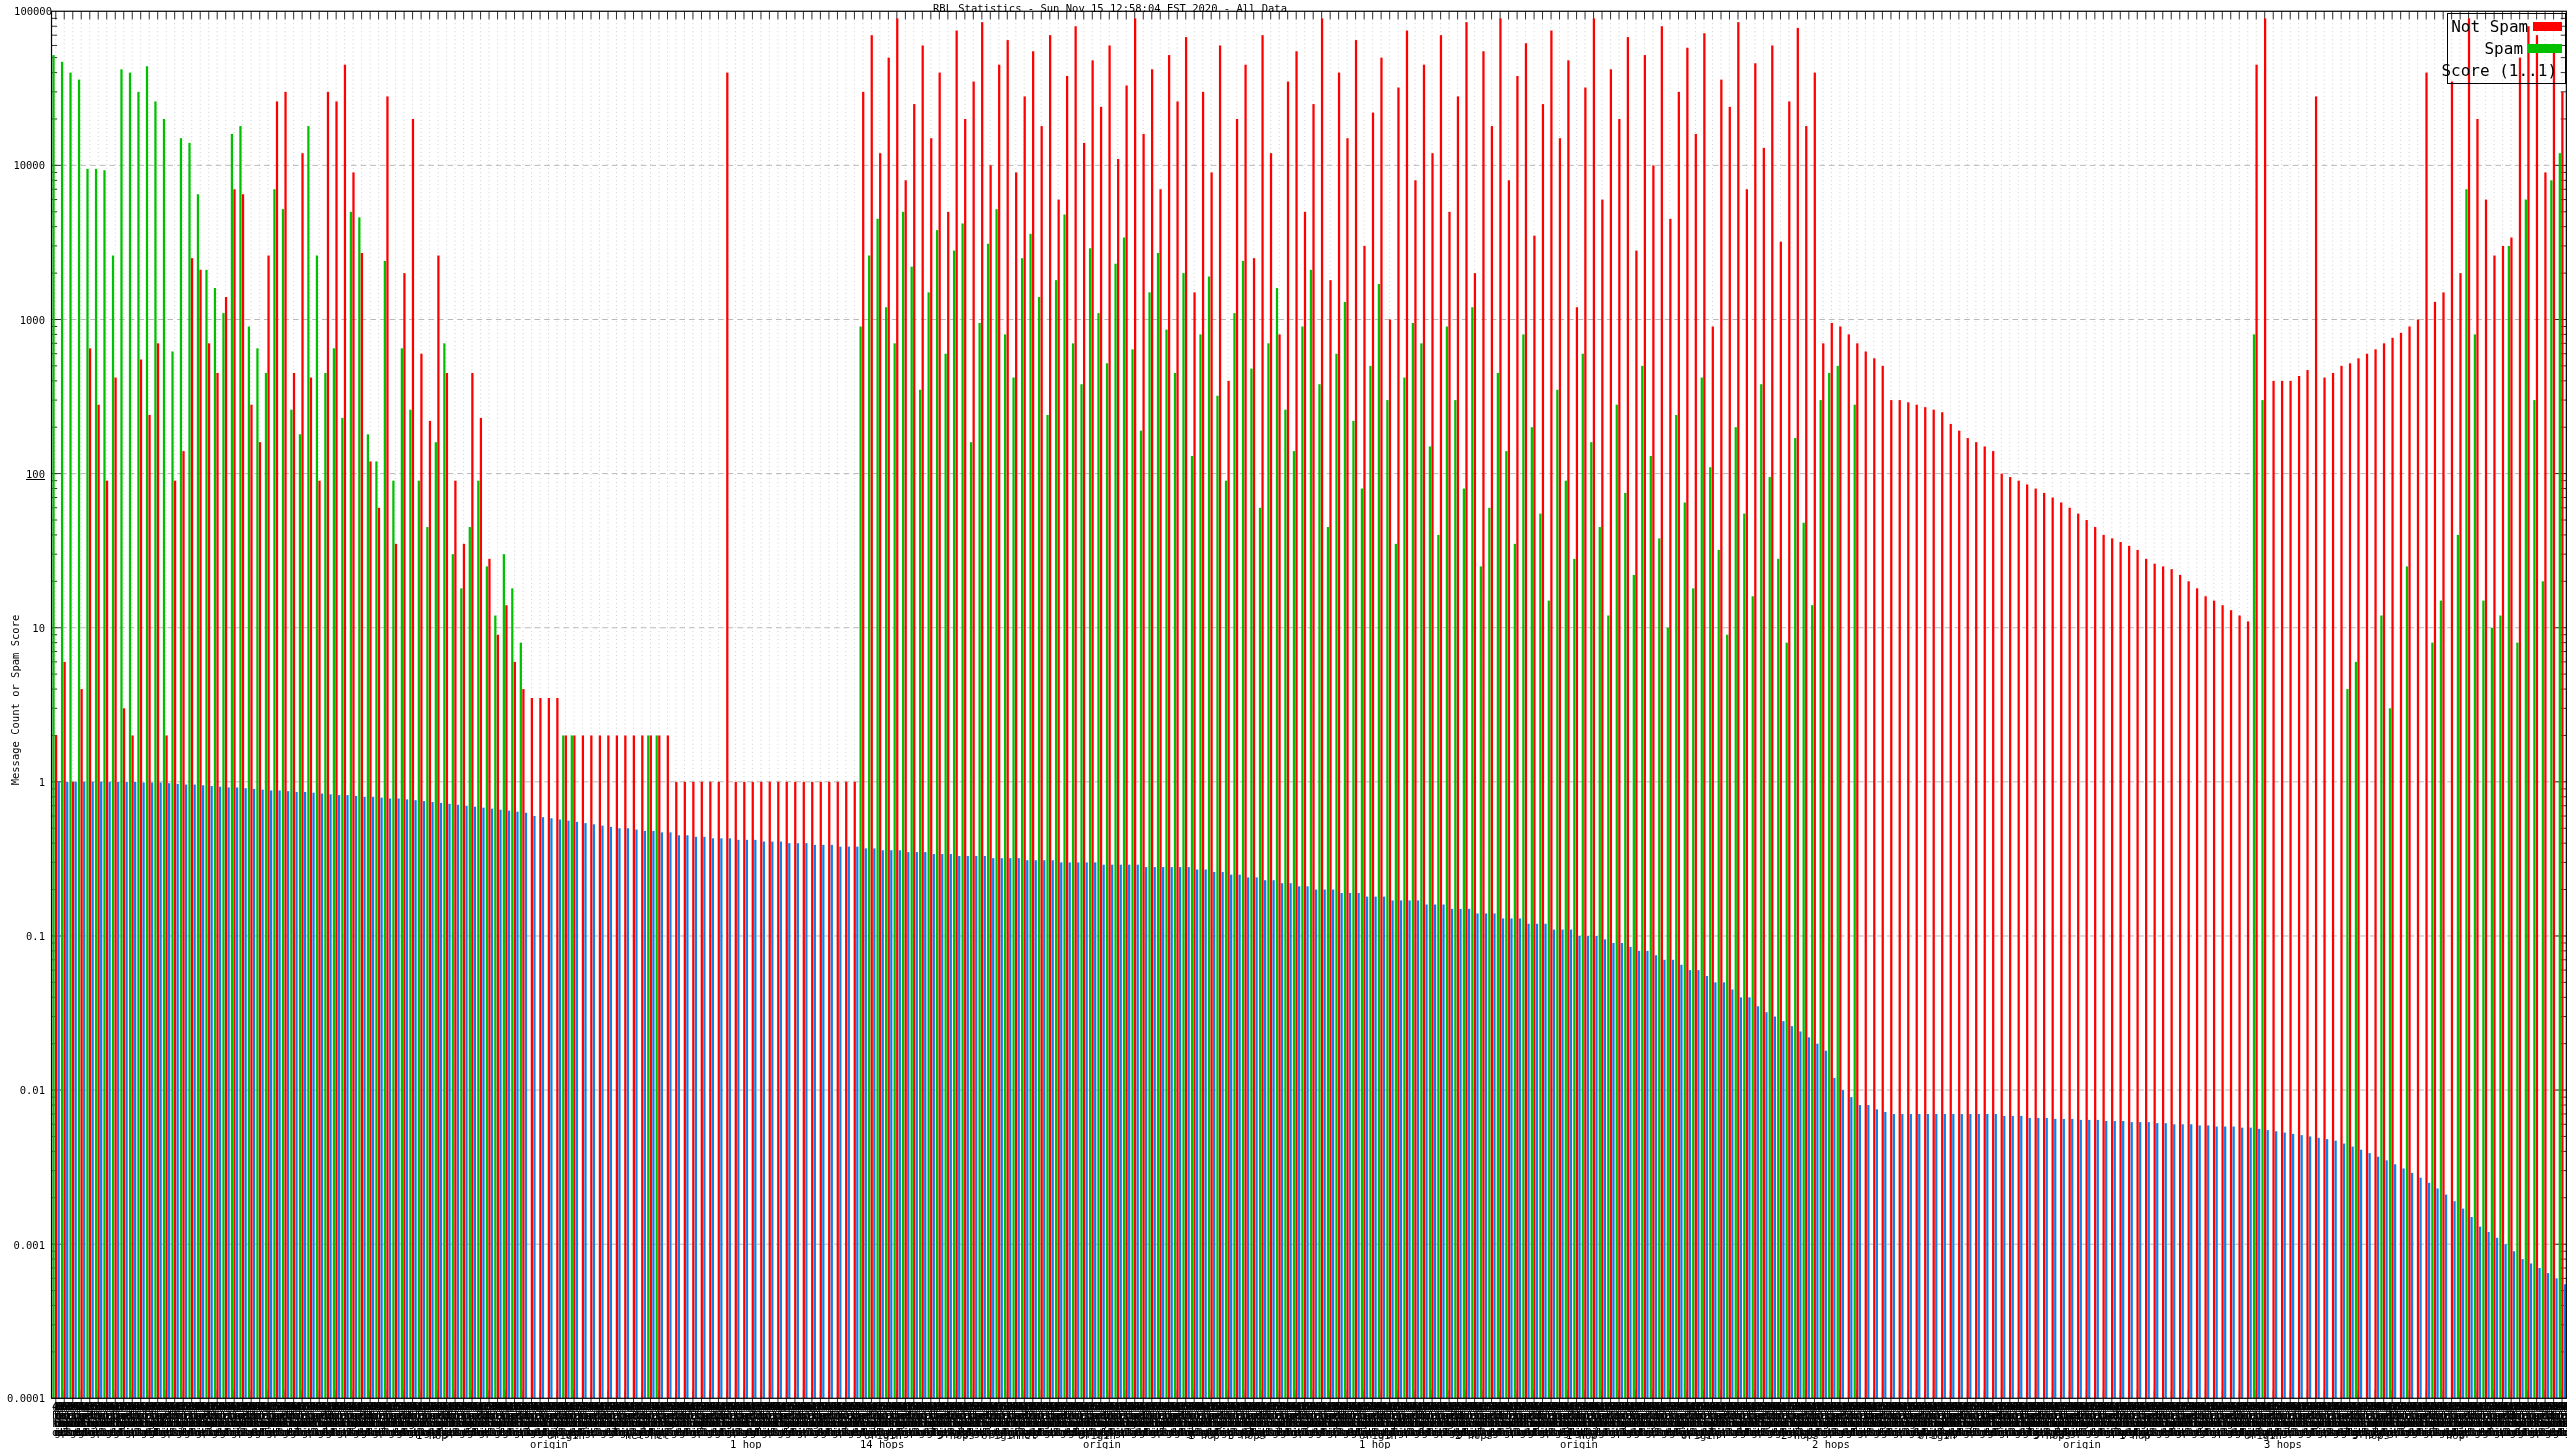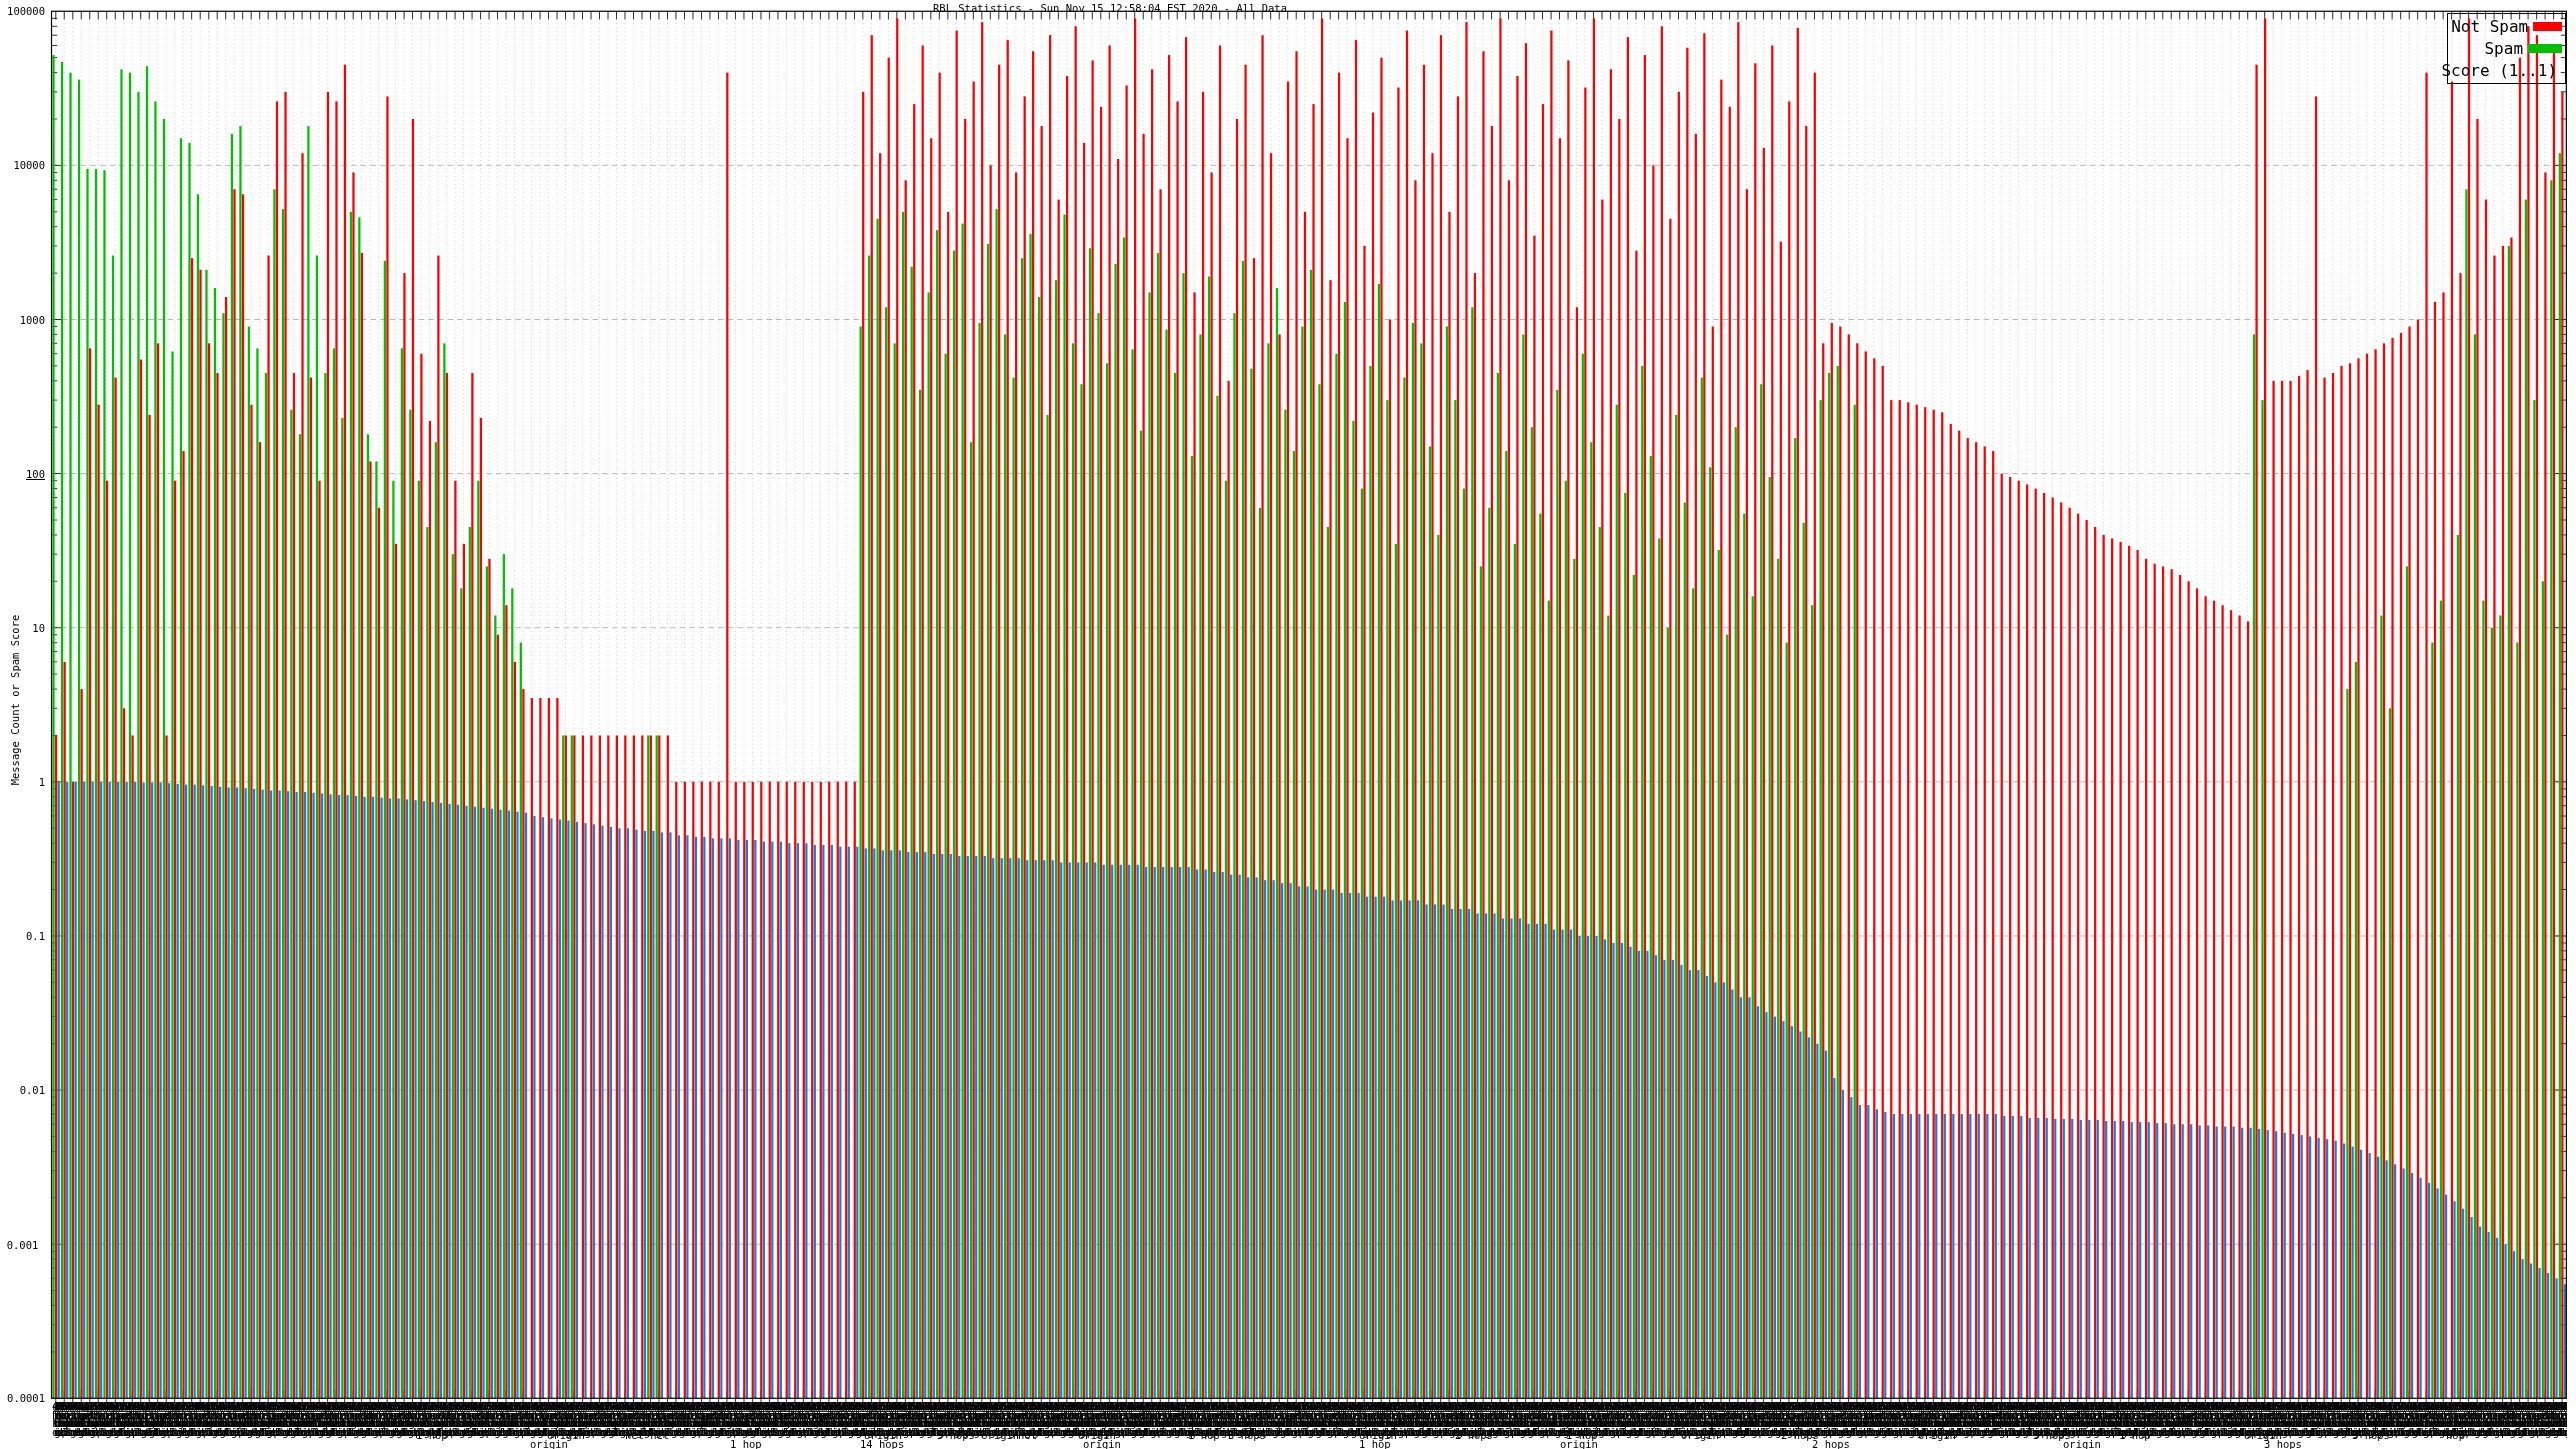--- a/index.html
+++ b/index.html
@@ -2176,29 +2176,29 @@
         <rect x="3153.3" y="1575.2" width="2.8" height="161.8" fill="#1080e8"></rect>
         <rect x="3163.8" y="1581.4" width="2.8" height="155.6" fill="#1080e8"></rect>
         <rect x="3174.4" y="1588.0" width="2.8" height="149.0" fill="#1080e8"></rect>
         <rect x="3184.9" y="1595.3" width="2.8" height="141.7" fill="#1080e8"></rect>
       </g>
       <rect x="64" y="14" width="3124" height="1723" fill="none" stroke="#000" stroke-width="1.5"></rect>
     </svg>
   <div class="title">RBL Statistics - Sun Nov 15 12:58:04 EST 2020 - All Data</div>
   <div class="ylabel">Message Count or Spam Score</div>
   <div id="yticks">
-      <div class="ytick" style="left: 0px; top: 6.4px;">100000</div>
+      <div class="ytick" style="left: 0px; top: 6.4px; padding-left: 7px;">100000</div>
       <div class="ytick" style="left: 0px; top: 160px;">10000</div>
       <div class="ytick" style="left: 0px; top: 315px;">1000</div>
       <div class="ytick" style="left: 0px; top: 469px; text-decoration: underline;">100</div>
       <div class="ytick" style="left: 0px; top: 623px;">10</div>
       <div class="ytick" style="left: 0px; top: 777px;">1</div>
       <div class="ytick" style="left: 0px; top: 931px;">0.1</div>
       <div class="ytick" style="left: 0px; top: 1085px;">0.01</div>
-      <div class="ytick" style="left: 0px; top: 1240px; text-align: center;">0.001</div>
+      <div class="ytick" style="left: 0px; top: 1240px;">0.001</div>
       <div class="ytick" style="left: 0px; top: 1393px;">0.0001</div>
     </div>
   <div class="legend">
     <div class="lrow">
       <span>Not Spam</span>
       <span class="swatch" style="background: rgb(255, 0, 0);"></span>
     </div>
     <div class="lrow">
       <span>Spam</span>
       <span class="swatch" style="background: rgb(0, 192, 0);"></span>

